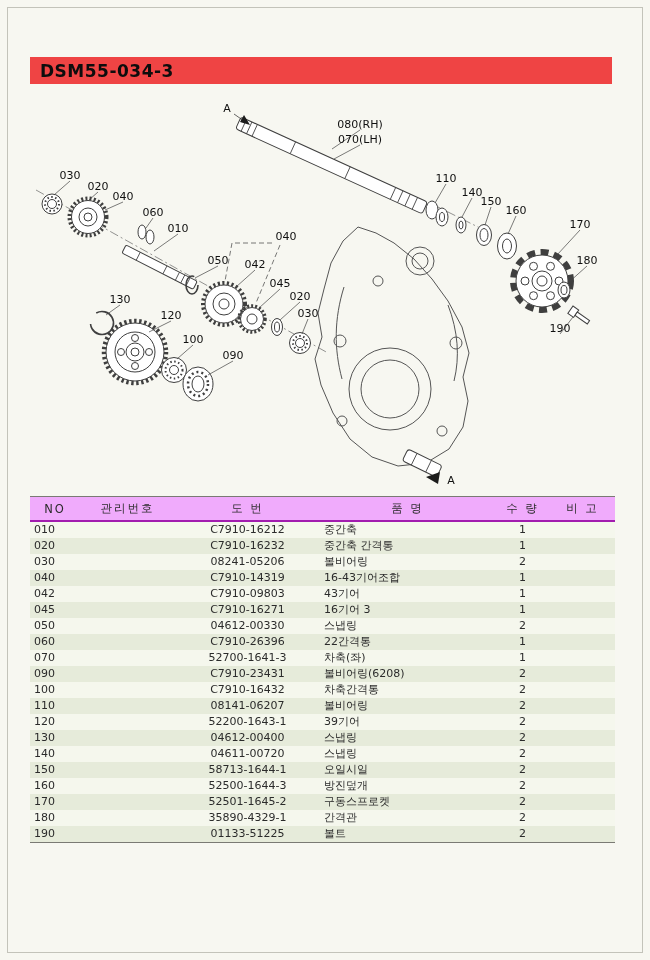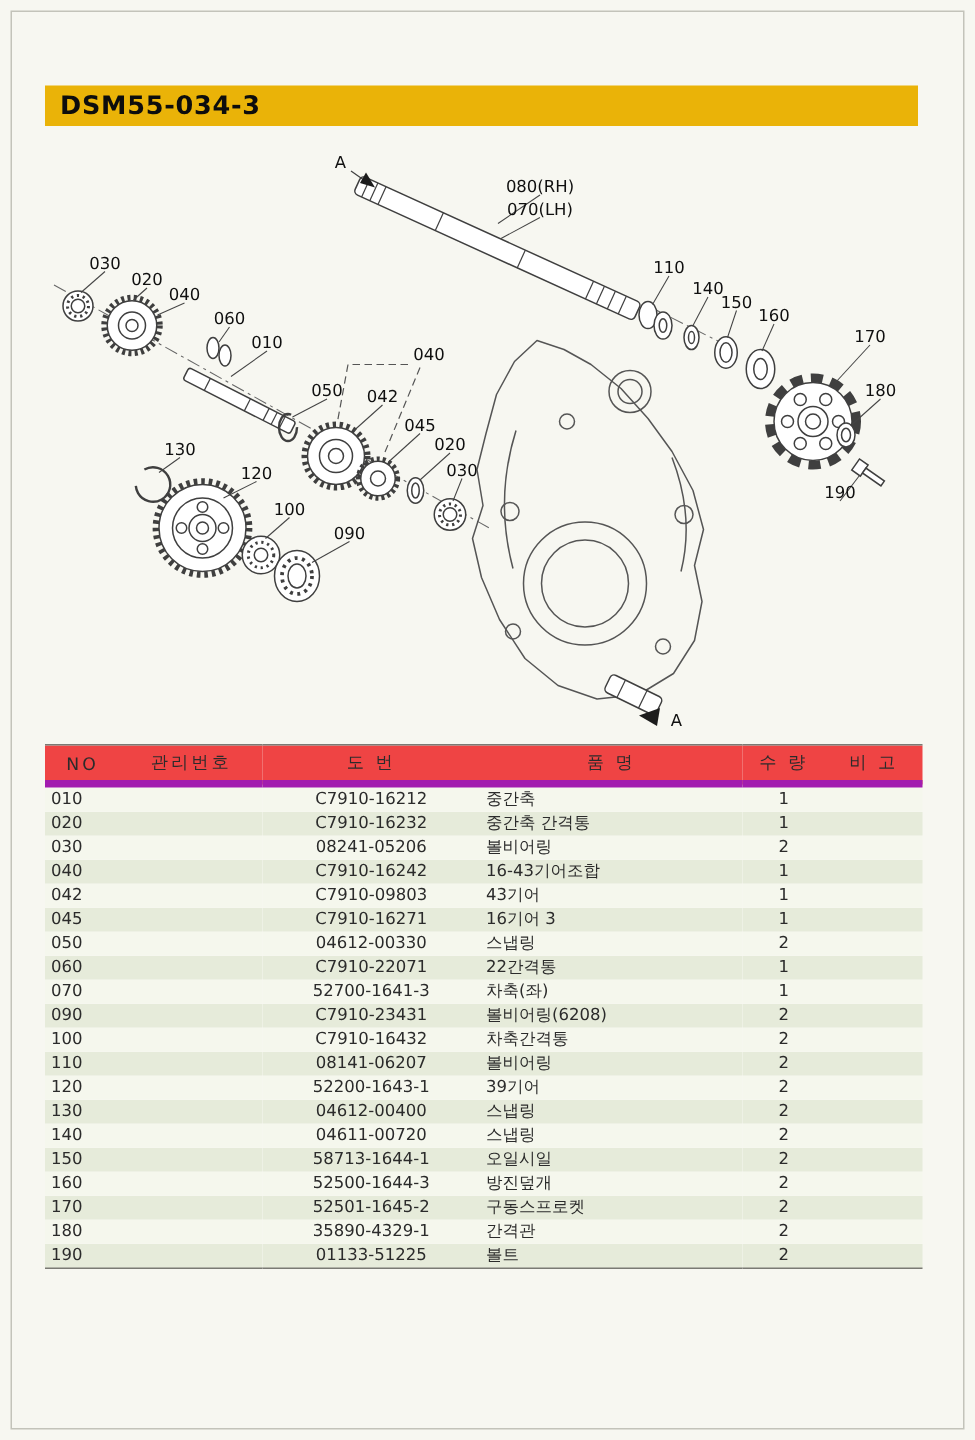--- a/index.html
+++ b/index.html
@@ -1,38 +1,38 @@
 <!DOCTYPE html>
 <html><head>
 <meta charset="utf-8">
 <style>
   html,body{margin:0;padding:0;background:#e9e9e4;}
   .page{position:relative;width:650px;height:960px;background:#f7f7f1;
         font-family:"DejaVu Sans","Liberation Sans",sans-serif;overflow:hidden;}
   .frame{position:absolute;left:7px;top:7px;right:7px;bottom:7px;border:1px solid #c3c3ba;}
 
-  .header-bar{position:absolute;left:30px;top:57px;width:582px;height:27px;background:#eab308;
+  .header-bar{position:absolute;left:30px;top:57px;width:582px;height:27px;background:#ef4444;
               display:flex;align-items:center;gap:16px;padding:0 10px;box-sizing:border-box;}
   .doc-code{font-size:17px;font-weight:bold;color:#0d0d0d;letter-spacing:.5px;}
   .doc-title{font-size:14px;font-weight:bold;color:#111;}
 
   .diagram{position:absolute;left:28px;top:90px;width:594px;height:402px;}
   svg .part{fill:#ffffff;stroke:#3f3f3f;stroke-width:1;}
   svg .ln{stroke:#3f3f3f;stroke-width:.8;}
   svg .teeth{fill:none;stroke:#3f3f3f;}
   svg .outline{fill:none;stroke:#555;stroke-width:1;}
   svg .leader{stroke:#444;stroke-width:.7;}
   svg .dashedln{stroke:#555;stroke-width:.8;stroke-dasharray:5 3;fill:none;}
   svg .dashdot{stroke:#666;stroke-width:.7;stroke-dasharray:9 3 2 3;fill:none;}
   svg text.callout{font-family:"DejaVu Sans",sans-serif;font-size:11px;fill:#101010;text-anchor:middle;}
   svg .fillarrow{fill:#1c1c1c;}
 
   table.parts{position:absolute;left:30px;top:496px;width:585px;border-collapse:collapse;
               table-layout:fixed;font-size:11px;color:#2b2b2b;}
-  table.parts thead th{background:#ef4444;border-top:1px solid #7a7a74;border-bottom:5px solid #a21caf;
+  table.parts thead th{background:#f0abfc;border-top:1px solid #7a7a74;border-bottom:2px solid #a21caf;
               font-weight:normal;letter-spacing:2px;height:21px;font-size:11.5px;}
   table.parts tbody td{height:16px;line-height:16px;padding:0 4px;white-space:nowrap;overflow:hidden;}
   table.parts tbody tr:nth-child(odd){background:#f5f7ed;}
   table.parts tbody tr:nth-child(even){background:#e6ebda;}
   table.parts tbody tr:last-child td{border-bottom:1px solid #7a7a74;}
   td.c0{padding-left:15px;}
   td.c2{text-align:center;}
   td.c3{padding-left:8px;}
   td.c4{text-align:center;}
 
@@ -309,21 +309,21 @@
           <td class="c0">030</td>
           <td class="c1"></td>
           <td class="c2">08241-05206</td>
           <td class="c3">볼비어링</td>
           <td class="c4">2</td>
           <td class="c5"></td>
         </tr>
         <tr>
           <td class="c0">040</td>
           <td class="c1"></td>
-          <td class="c2">C7910-16242</td>
+          <td class="c2">C7910-14319</td>
           <td class="c3">16-43기어조합</td>
           <td class="c4">1</td>
           <td class="c5"></td>
         </tr>
         <tr>
           <td class="c0">042</td>
           <td class="c1"></td>
           <td class="c2">C7910-09803</td>
           <td class="c3">43기어</td>
           <td class="c4">1</td>
@@ -341,21 +341,21 @@
           <td class="c0">050</td>
           <td class="c1"></td>
           <td class="c2">04612-00330</td>
           <td class="c3">스냅링</td>
           <td class="c4">2</td>
           <td class="c5"></td>
         </tr>
         <tr>
           <td class="c0">060</td>
           <td class="c1"></td>
-          <td class="c2">C7910-22071</td>
+          <td class="c2">C7910-26396</td>
           <td class="c3">22간격통</td>
           <td class="c4">1</td>
           <td class="c5"></td>
         </tr>
         <tr>
           <td class="c0">070</td>
           <td class="c1"></td>
           <td class="c2">52700-1641-3</td>
           <td class="c3">차축(좌)</td>
           <td class="c4">1</td>

